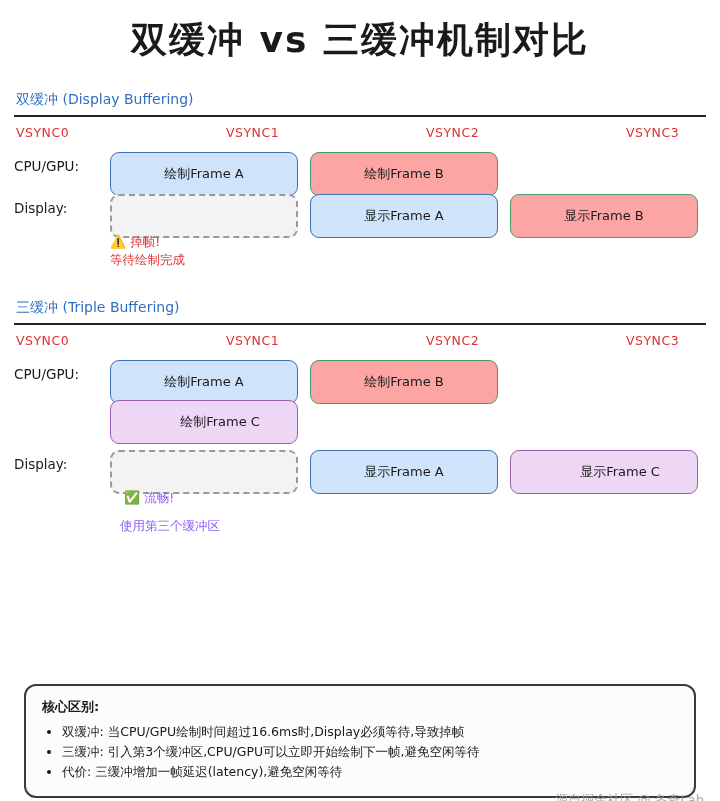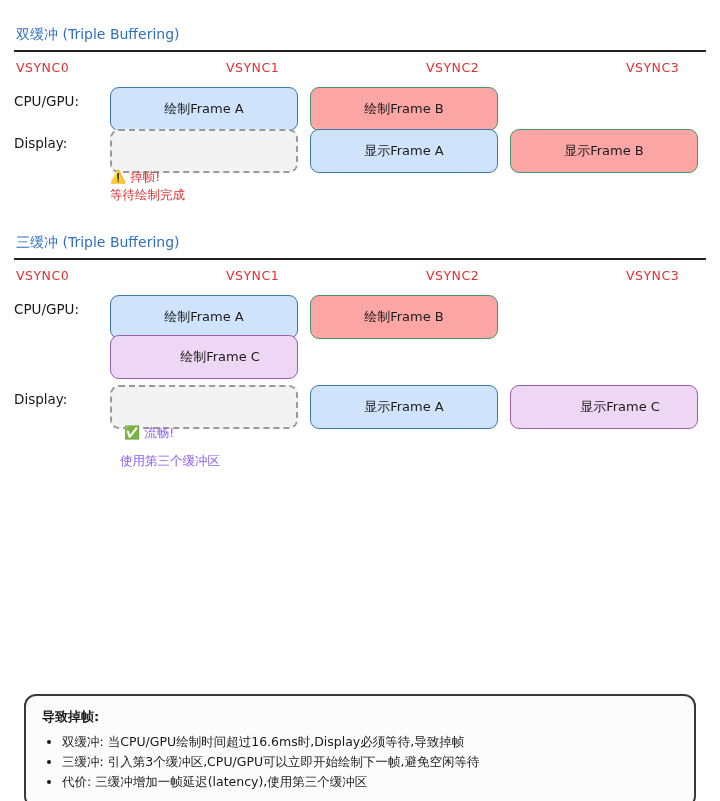--- a/index.html
+++ b/index.html
@@ -142,22 +142,23 @@
     font-size: 13px;
     color: #9a9a9a;
     opacity: 0.85;
   }
 </style>
 </head>
 <body>
 
 <div class="page">
 
-
-  <div class="section-label">双缓冲 (Triple Buffering)</div>
+  <div class="title">双缓冲 vs 三缓冲机制对比</div>
+
+  <div class="section-label">双缓冲 (Display Buffering)</div>
   <div class="hr"></div>
 
   <div class="vsync-row">
     <span class="vsync-label" style="left:2px;">VSYNC0</span>
     <span class="vsync-label" style="left:212px;">VSYNC1</span>
     <span class="vsync-label" style="left:412px;">VSYNC2</span>
     <span class="vsync-label" style="left:612px;">VSYNC3</span>
   </div>
 
   <div class="track">
@@ -211,23 +212,23 @@
 
   <div style="position:relative; height:44px;">
     <div class="note ok" style="left:110px; top:4px;">
       <span class="ico">✅</span>
       <span>流畅!</span>
     </div>
     <div class="note ok" style="left:96px; top:32px;margin-left:10px;">使用第三个缓冲区</div>
   </div>
 
   <div class="legend-box" style="top:668px;">
-    <div class="legend-title">导致掉帧:</div>
+    <div class="legend-title">核心区别:</div>
     <ul class="legend-list">
       <li>双缓冲: 当CPU/GPU绘制时间超过16.6ms时,Display必须等待,导致掉帧</li>
       <li>三缓冲: 引入第3个缓冲区,CPU/GPU可以立即开始绘制下一帧,避免空闲等待</li>
-      <li>代价: 三缓冲增加一帧延迟(latency),使用第三个缓冲区</li>
+      <li>代价: 三缓冲增加一帧延迟(latency),避免空闲等待</li>
     </ul>
   </div>
 
   <div class="watermark">源自掘金社区 @ 冬奇Lab</div>
 
 </div>
 
 </body></html>

